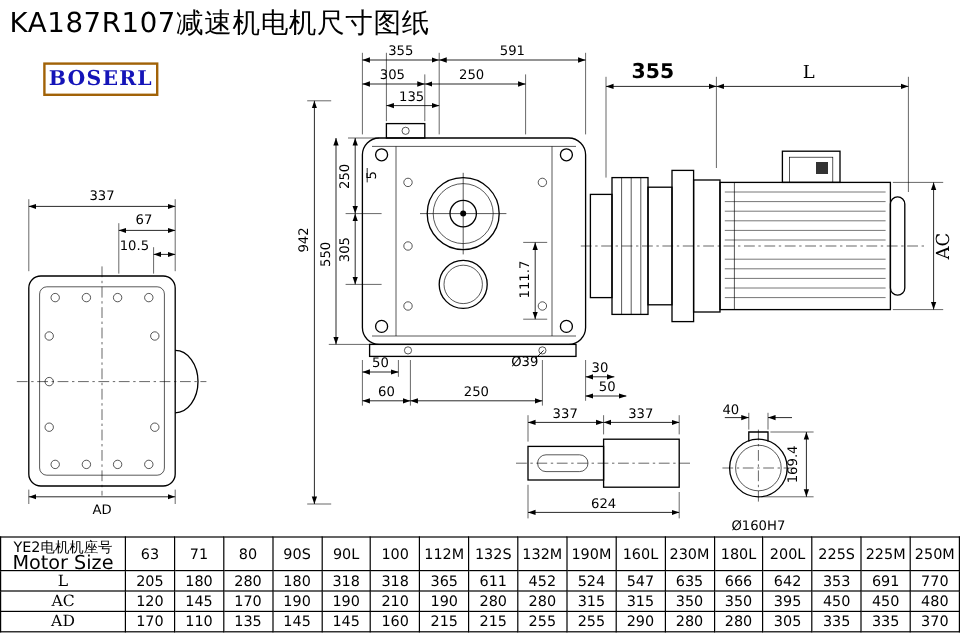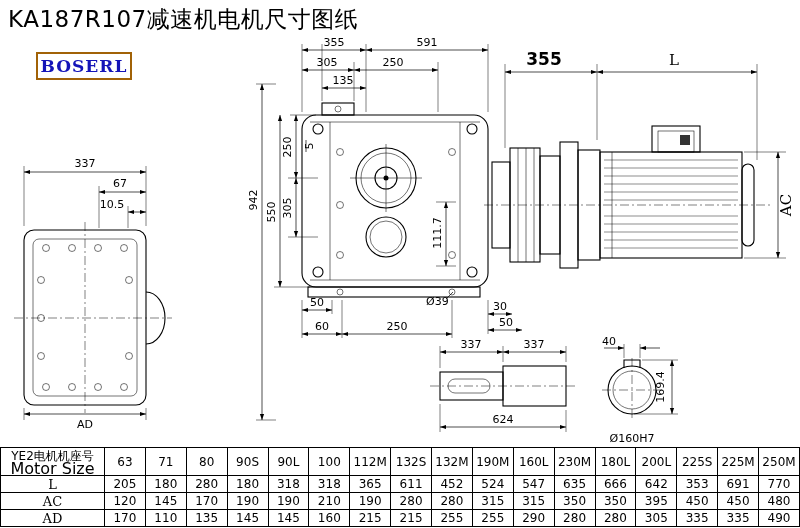--- a/index.html
+++ b/index.html
@@ -337,16 +337,16 @@
         <td>215</td>
         <td>215</td>
         <td>255</td>
         <td>255</td>
         <td>290</td>
         <td>280</td>
         <td>280</td>
         <td>305</td>
         <td>335</td>
         <td>335</td>
-        <td>490</td>
+        <td>370</td>
       </tr>
     </tbody>
 </table>
 
 </body></html>

